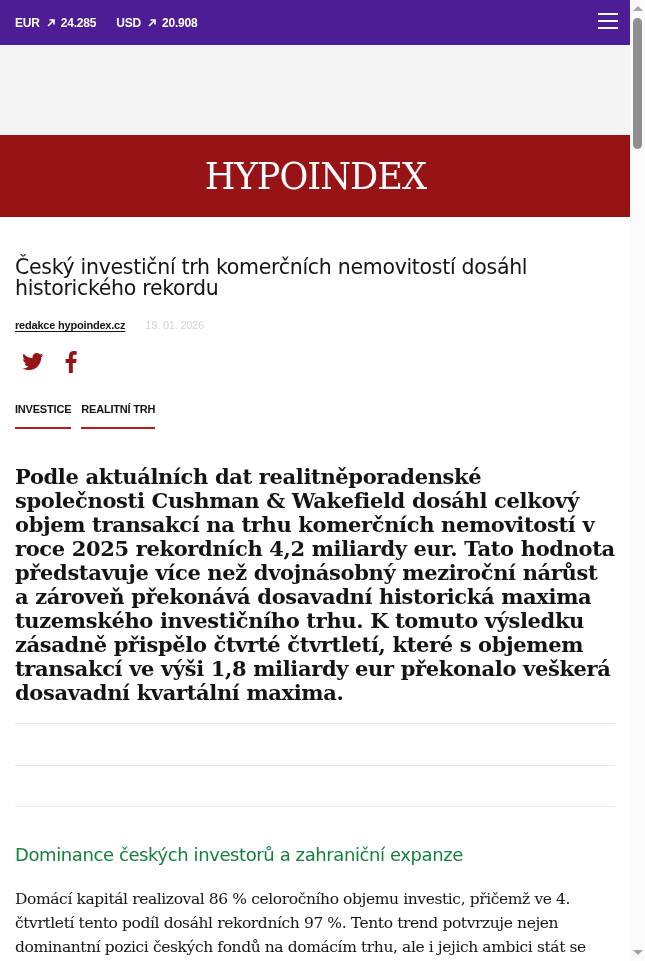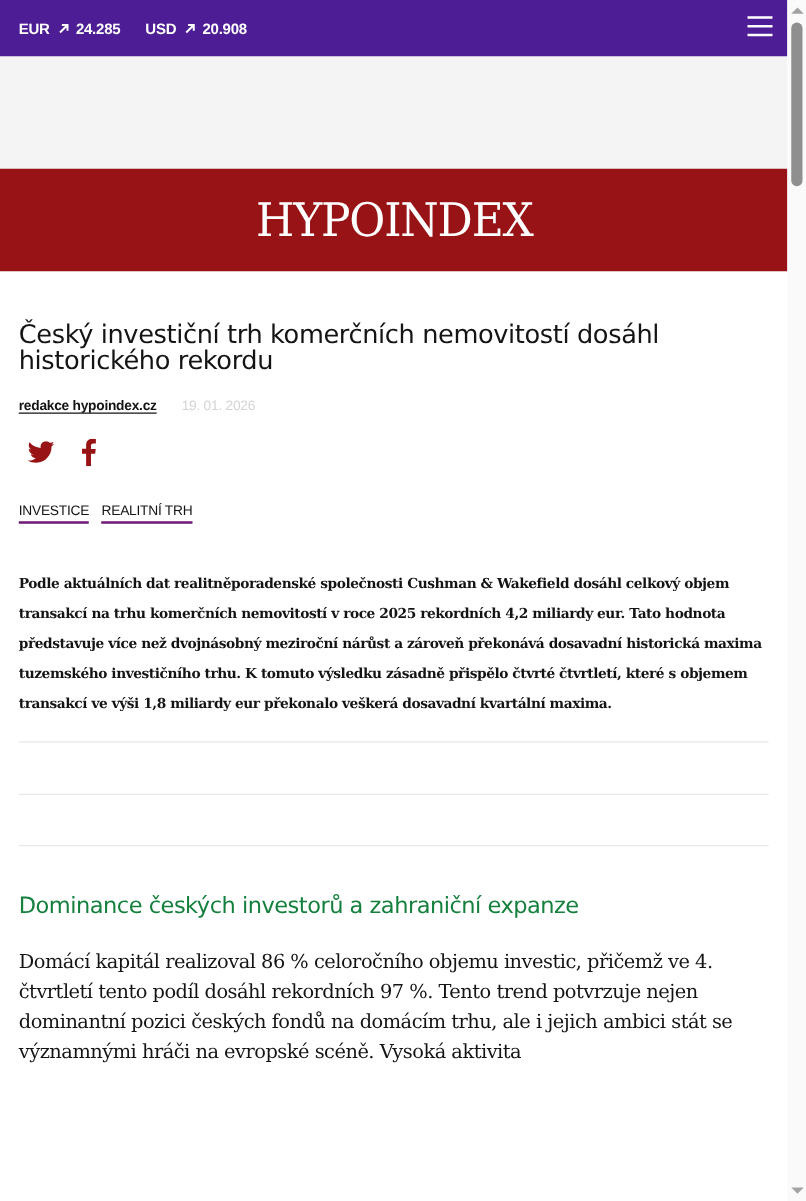--- a/index.html
+++ b/index.html
@@ -24,23 +24,23 @@
     .article { padding: 0 15px; }
     .title { margin-top: 40px; font-family: "DejaVu Sans", sans-serif; font-size: 20.5px; line-height: 21px; font-weight: 400; color: #141414; letter-spacing: -0.3px; }
     .meta { margin-top: 20px; display: flex; align-items: center; font-family: "Liberation Sans", sans-serif; font-size: 11px; font-weight: 700; }
     .author { color: #141414; text-decoration: underline; text-underline-offset: 2px; letter-spacing: -0.2px; cursor: pointer; }
     .date { color: #d4d4d4; margin-left: 20px; font-weight: 400; letter-spacing: -0.2px; }
 
     .share { margin-top: 18px; display: flex; align-items: center; padding-left: 7px; height: 26px; }
     .share .ico { width: 22px; height: 22px; margin-right: 16px; cursor: pointer; display: flex; align-items: center; justify-content: center; }
 
     .tags { margin-top: 28px; display: flex; }
-    .tag { font-family: "Liberation Sans", sans-serif; font-size: 11px; font-weight: 400; color: #141414; padding-bottom: 2px; border-bottom: 2px solid #701a75; margin-right: 10px; cursor: pointer; letter-spacing: -0.2px; }
+    .tag { font-family: "Liberation Sans", sans-serif; font-size: 11px; font-weight: 700; color: #141414; padding-bottom: 12px; border-bottom: 2px solid #b91c1c; margin-right: 10px; cursor: pointer; letter-spacing: -0.2px; }
 
-    .lead { margin-top: 36px; font-family: "DejaVu Serif", serif; font-size: 11px; line-height: 24px; font-weight: 700; color: #141414; letter-spacing: -0.35px; }
+    .lead { margin-top: 36px; font-family: "DejaVu Serif", serif; font-size: 21px; line-height: 24px; font-weight: 700; color: #141414; letter-spacing: -0.35px; }
 
     .divider { height: 1px; background: #e8e8e8; }
     .d1 { margin-top: 18px; }
     .d2 { margin-top: 41px; }
     .d3 { margin-top: 40px; }
 
     .subhead { margin-top: 36px; font-family: "DejaVu Sans", sans-serif; font-size: 18px; line-height: 24px; color: #15803d; font-weight: 400; letter-spacing: -0.4px; }
 
     .body-text { margin-top: 20px; font-family: "DejaVu Serif", serif; font-size: 15.5px; line-height: 24px; font-weight: 400; color: #141414; letter-spacing: -0.4px; }
 

